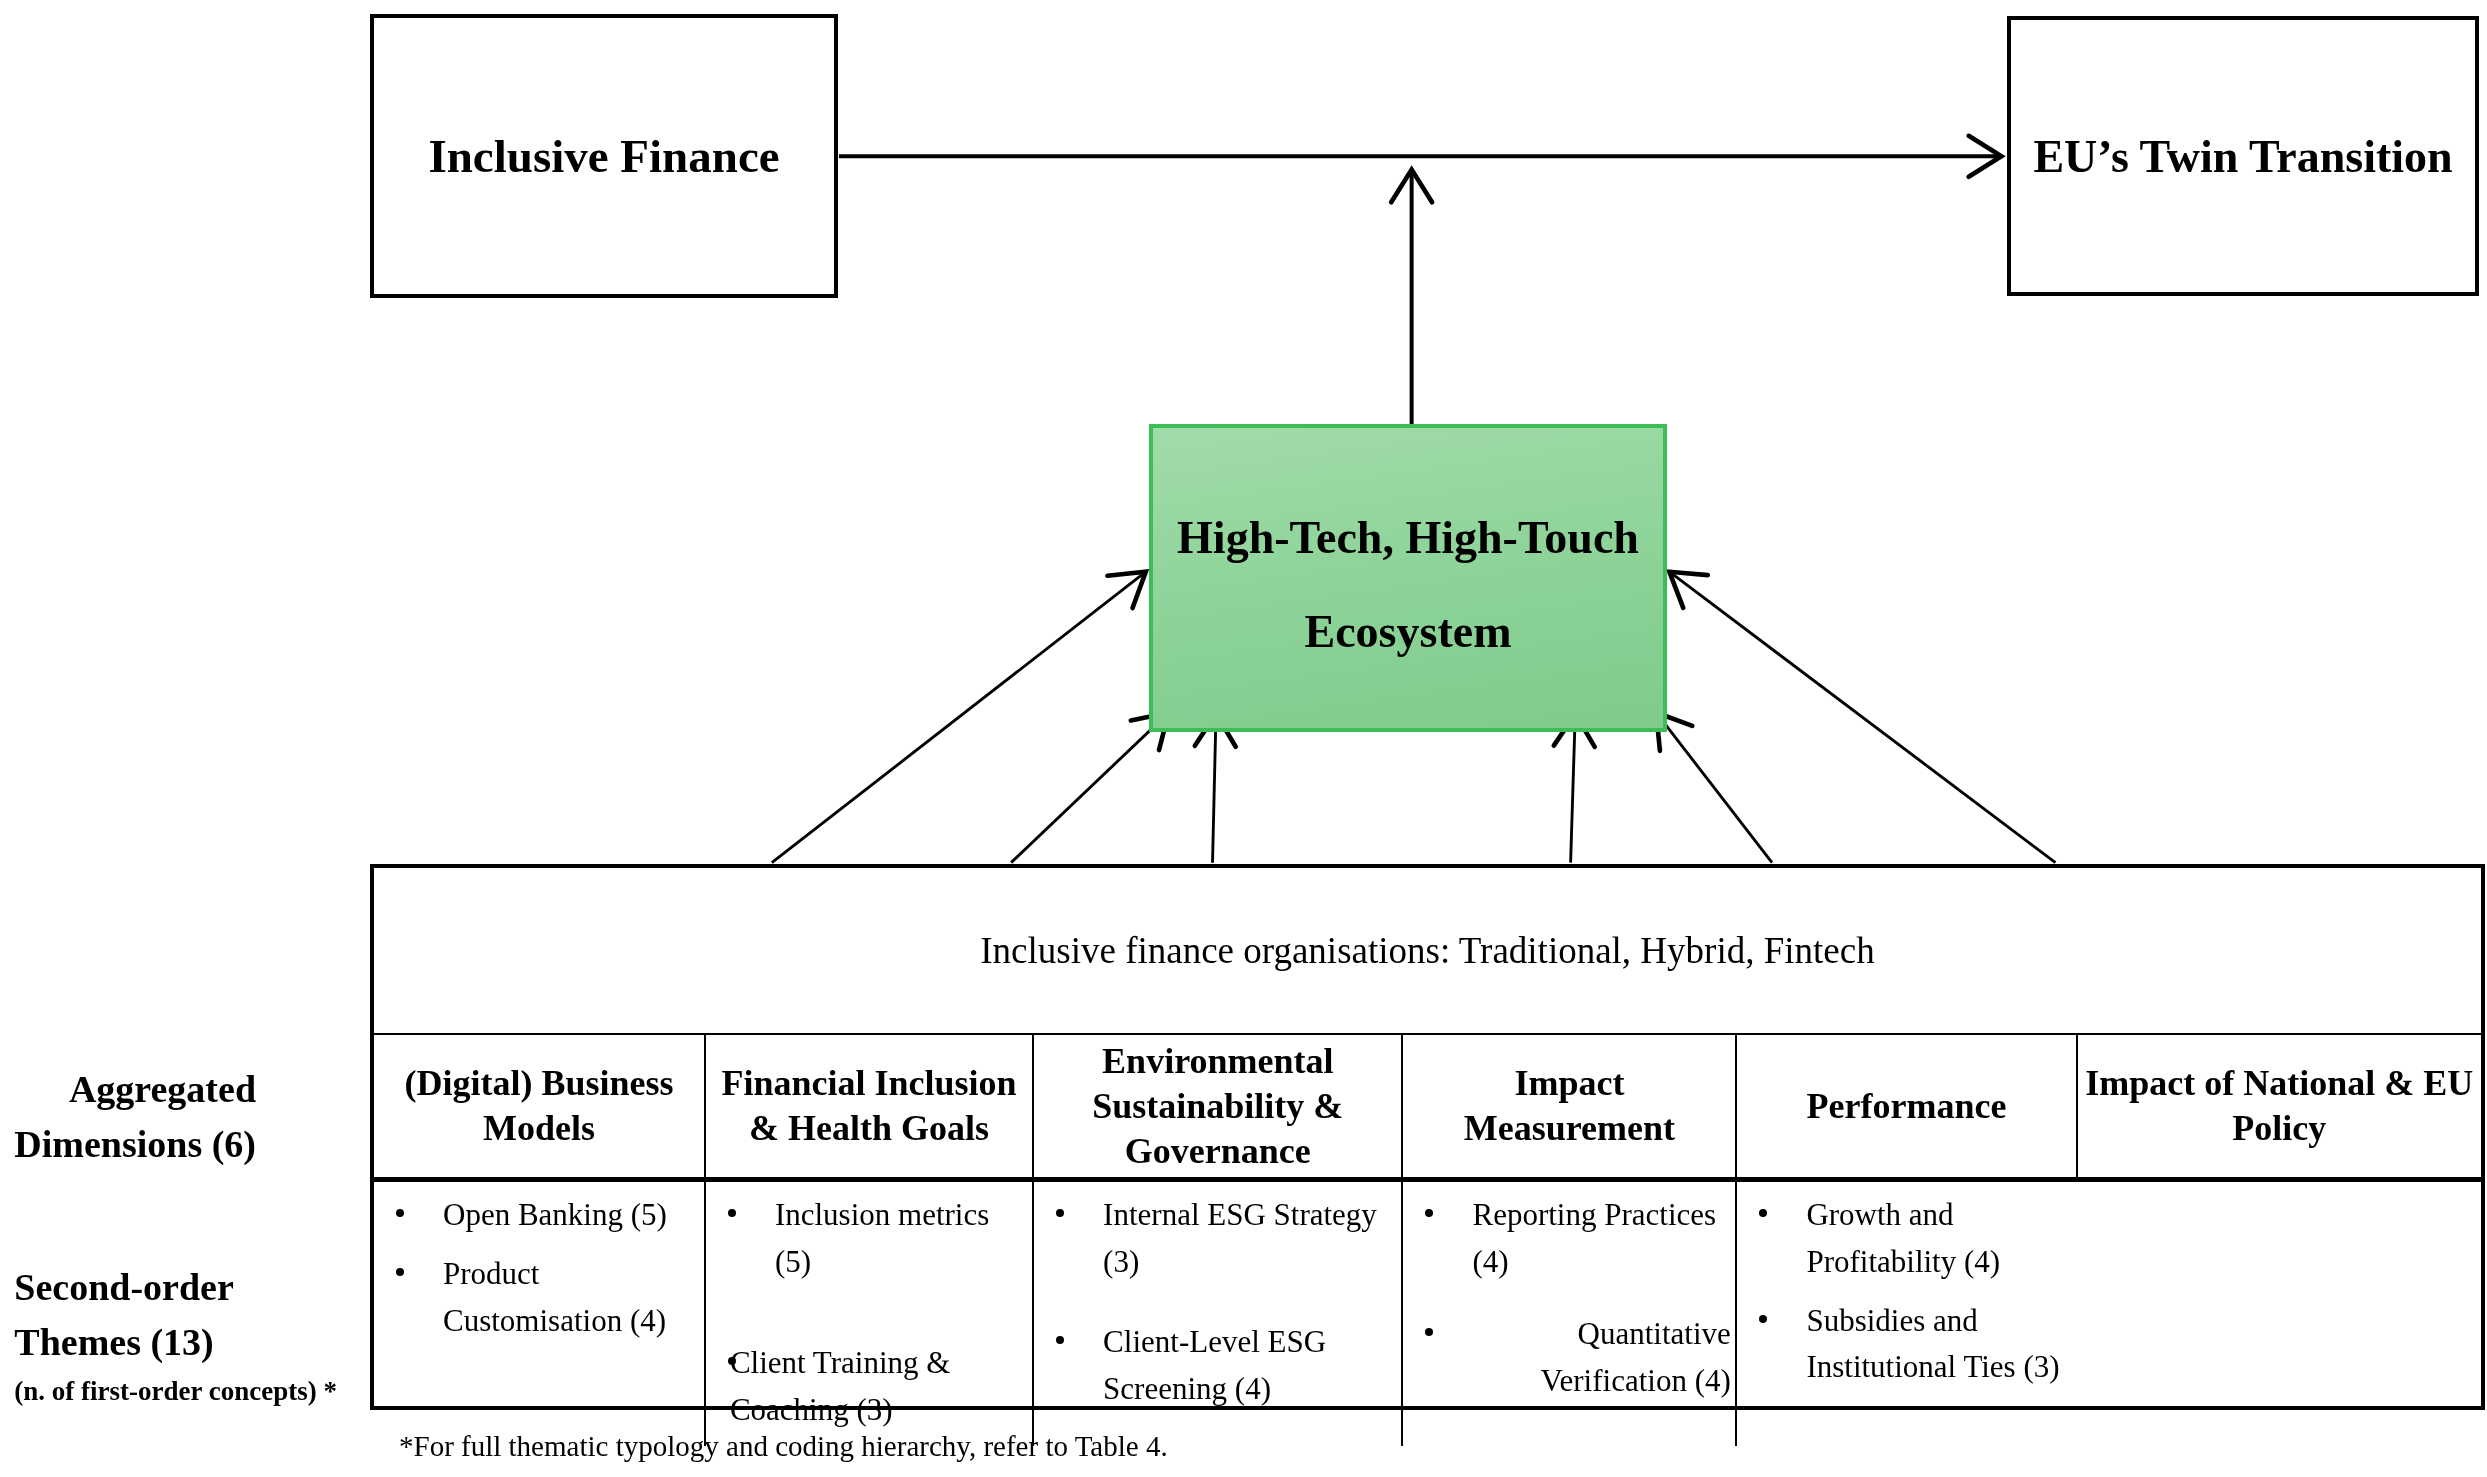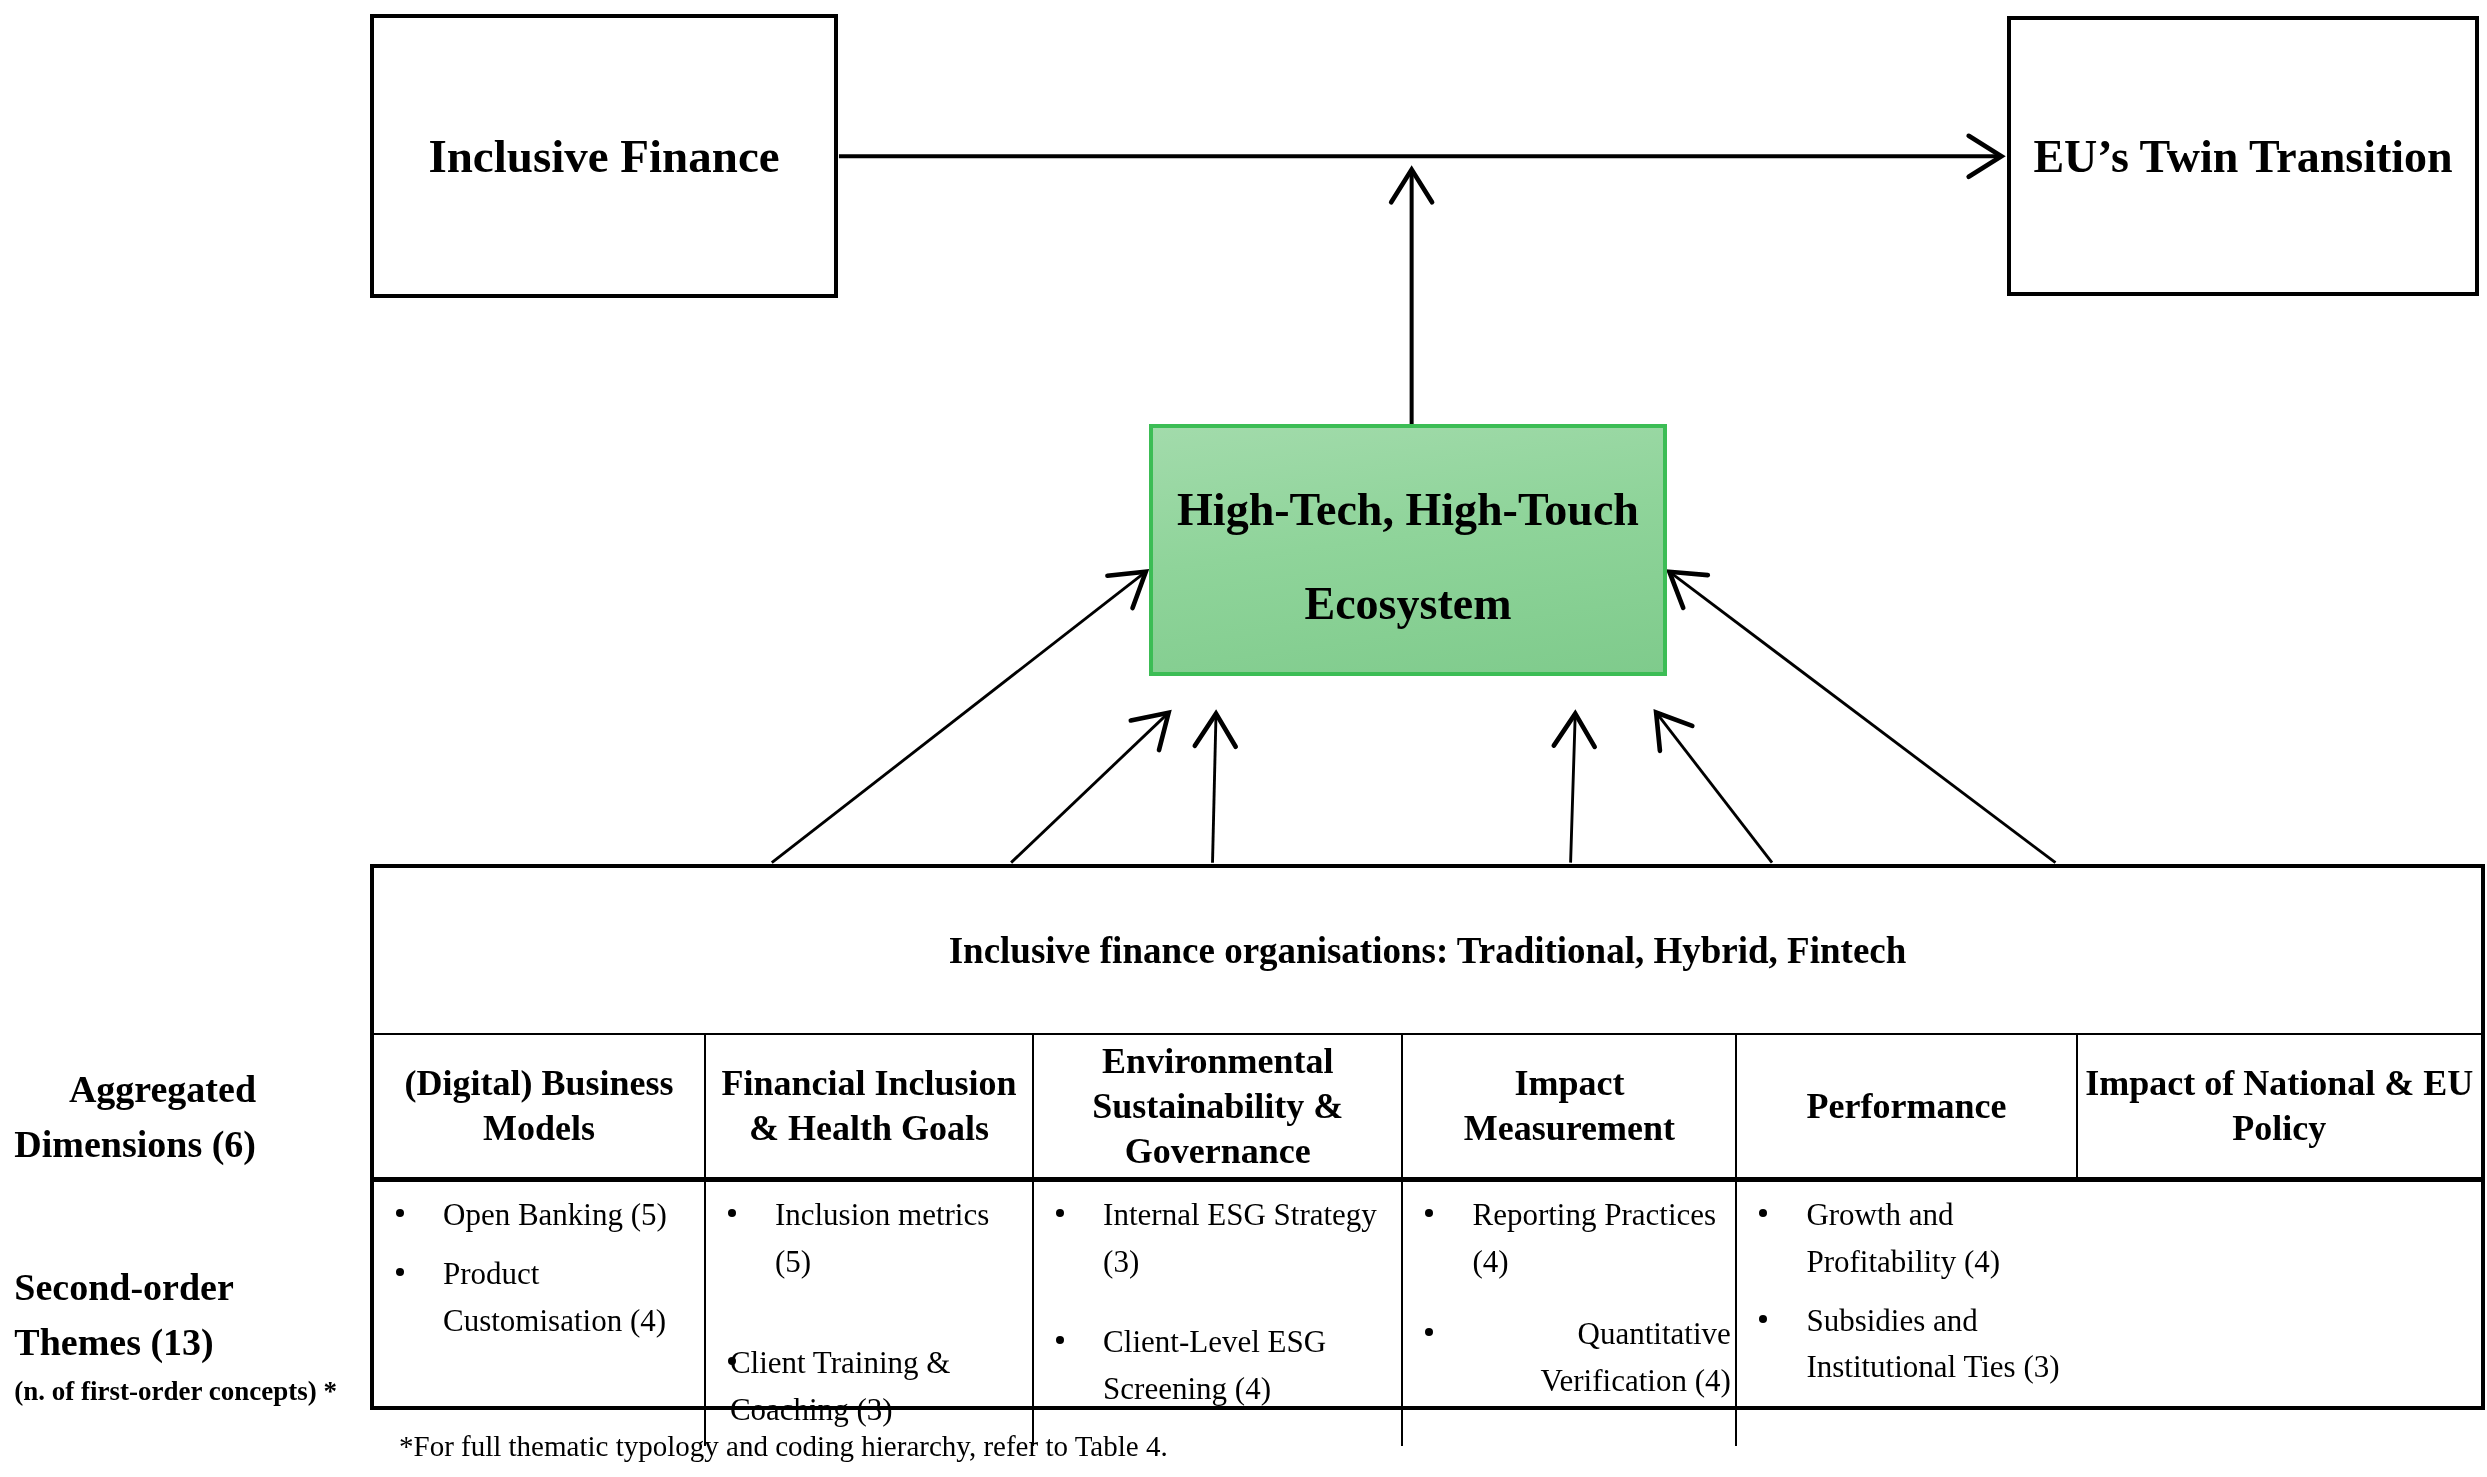--- a/index.html
+++ b/index.html
@@ -19,21 +19,21 @@
     display:flex;align-items:center;justify-content:center;
     text-align:center;
     font-weight:bold;
     box-sizing:border-box;
   }
   #box-inclusive-finance{left:370px;top:14.3px;width:468px;height:284px;font-size:47px;}
   #box-eu-twin{left:2007px;top:16px;width:472px;height:280px;font-size:46px;}
   
   #box-ecosystem{
     position:absolute;
-    left:1149px;top:424px;width:518px;height:252px;
+    left:1149px;top:424px;width:518px;height:308px;
     border:4.6px solid #3cbd55;
     background:linear-gradient(172deg,#a2dbab 0%,#8fd49a 45%,#7fcb8c 100%);
     box-sizing:border-box;
     display:flex;flex-direction:column;align-items:center;justify-content:center;
     gap:41px;padding-top:13px;
     font-weight:bold;font-size:46px;text-align:center;
   }
   
   #arrow-layer{position:absolute;left:0;top:0;width:2487px;height:1478px;pointer-events:none;}
   
@@ -42,21 +42,21 @@
     left:370px;top:864px;width:2115px;height:546px;
     border:4px solid #000;
     box-sizing:border-box;
     display:flex;flex-direction:column;
     background:#fff;
   }
   #org-header-row{
     height:165px;flex:0 0 auto;
     border-bottom:2.9px solid #000;
     display:flex;align-items:center;justify-content:center;
-    font-weight:bold;font-size:37px;text-align:center;
+    font-weight:normal;font-size:37px;text-align:center;
   }
   .cols{display:grid;grid-template-columns:577fr 574fr 646fr 584fr 595fr 709fr;}
   #org-colheader-row{
     flex:0 0 auto;height:142px;
     border-bottom:5.7px solid #000;
   }
   .colheader-cell{
     display:flex;align-items:center;justify-content:center;
     text-align:center;
     font-weight:bold;font-size:36px;line-height:1.25;

